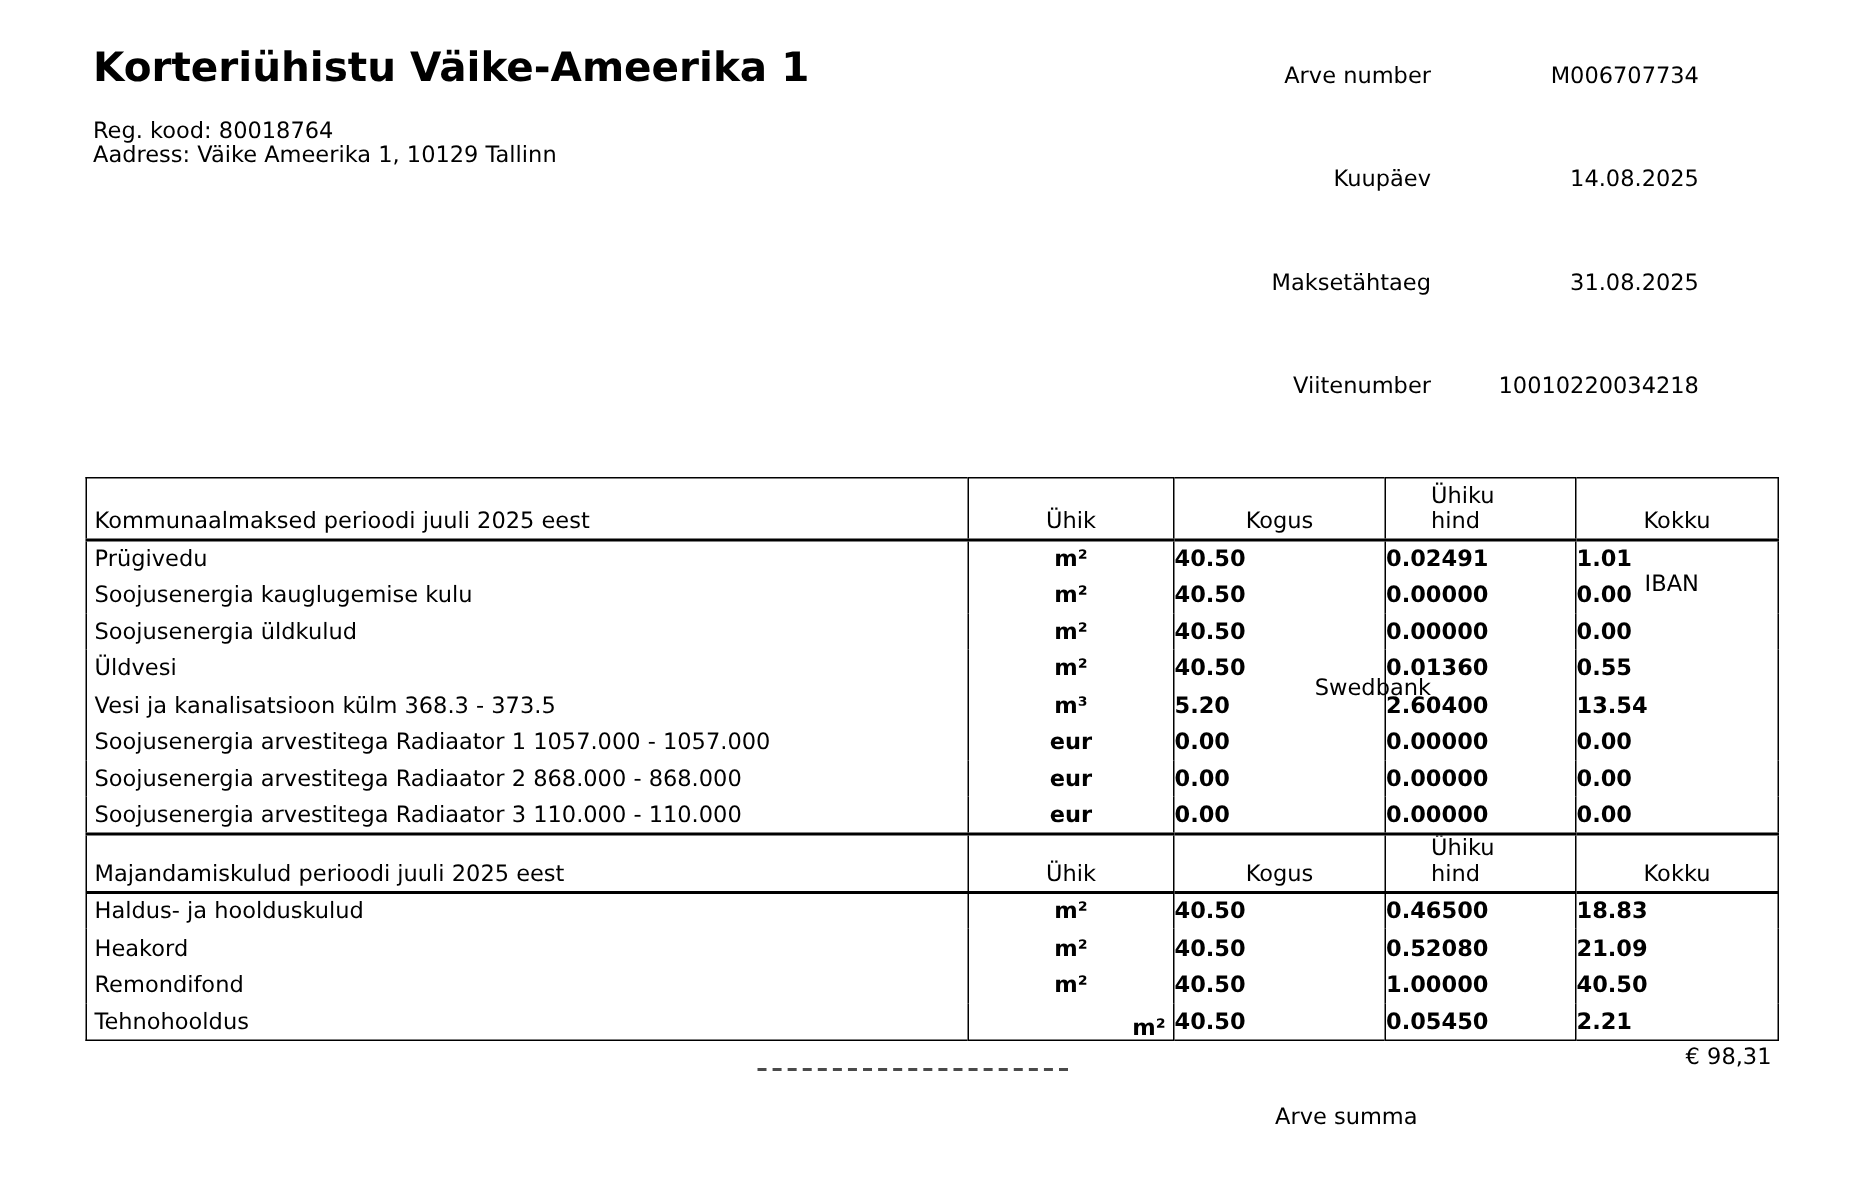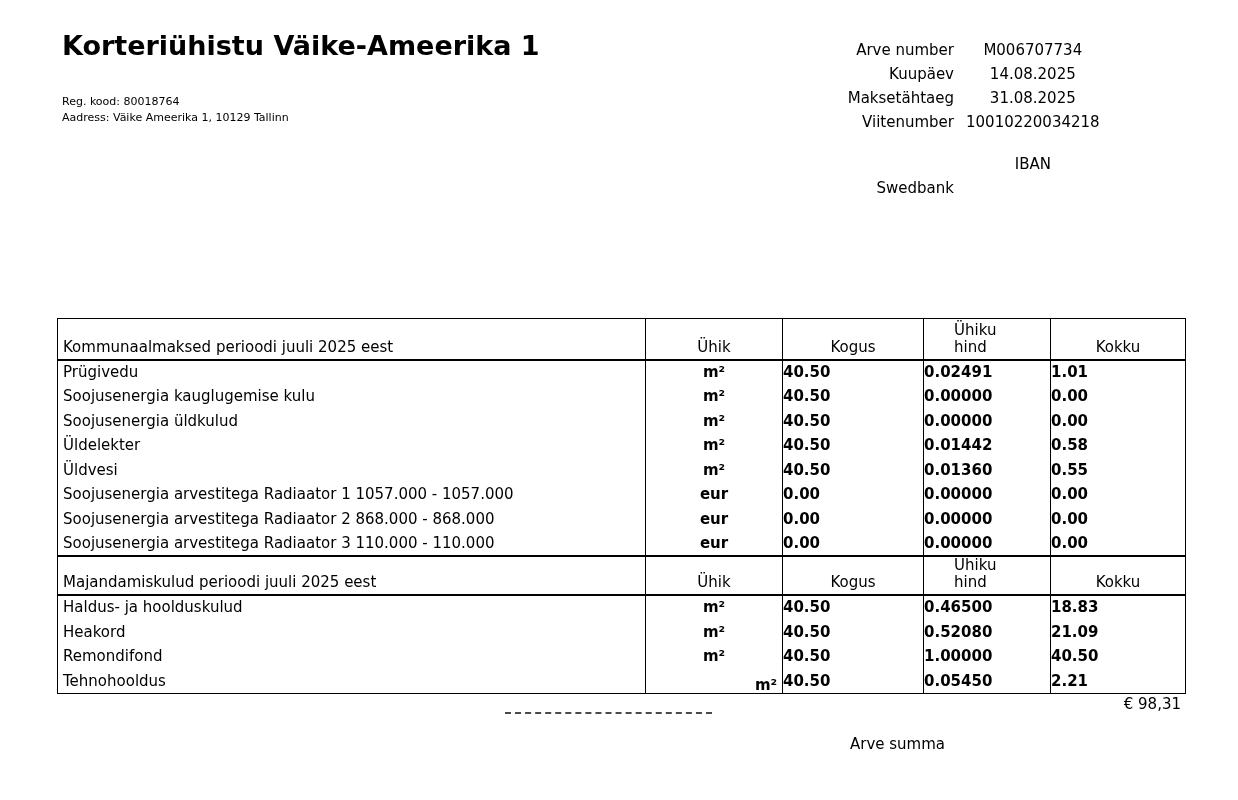--- a/index.html
+++ b/index.html
@@ -3,29 +3,29 @@
 <meta charset="utf-8">
 <style>
   html,body{margin:0;padding:0;}
   body{
     width:1238px;height:800px;background:#ffffff;color:#000;
     font-family:"DejaVu Sans","Liberation Sans",sans-serif;
     position:relative;overflow:hidden;
   }
   .company{position:absolute;left:62px;top:31px;}
   .company h1{margin:0;font-size:27px;font-weight:bold;line-height:30px;letter-spacing:0;}
-  .company .lines{margin-top:33px;font-size:11px;line-height:15.5px;}
+  .company .lines{margin-top:19px;font-size:15px;line-height:15.5px;}
 
   .meta{
     position:absolute;left:760px;top:38px;
     display:grid;grid-template-columns:194px auto;column-gap:12px;
-    font-size:15px;line-height:24px;
+    font-size:15px;line-height:24px;gap:45px;
   }
   .meta .lbl{text-align:right;}
-  .meta .val{text-align:center;}
+  .meta .val{text-align:right;}
   .meta .spacer{grid-column:1 / span 2;height:18px;}
 
   .table-wrap{position:absolute;left:57px;top:318px;width:1128px;}
   table{border-collapse:collapse;table-layout:fixed;width:1128px;font-size:15px;}
   table{border:1px solid #000;}
   td{padding:0;overflow:hidden;}
   td.b{border-left:1px solid #000;}
   tr.head td{border-bottom:2px solid #000;vertical-align:bottom;padding-bottom:3px;}
   tr.head2 td{border-top:2px solid #000;}
   tr.h1r{height:41px;}
@@ -106,32 +106,32 @@
           <td class="b num">0.00</td>
         </tr>
         <tr class="r0">
           <td class="desc">Soojusenergia üldkulud</td>
           <td class="b unit"><span>m²</span></td>
           <td class="b num">40.50</td>
           <td class="b num">0.00000</td>
           <td class="b num">0.00</td>
         </tr>
         <tr class="r0">
-          <td class="desc">Üldelekter</td>
-          <td class="b unit"><span>m²</span></td>
-          <td class="b num">40.50</td>
-          <td class="b num">0.01442</td>
-          <td class="b num">0.58</td>
-        </tr>
-        <tr class="r0">
           <td class="desc">Üldvesi</td>
           <td class="b unit"><span>m²</span></td>
           <td class="b num">40.50</td>
           <td class="b num">0.01360</td>
           <td class="b num">0.55</td>
+        </tr>
+        <tr class="r0">
+          <td class="desc">Vesi ja kanalisatsioon külm 368.3 - 373.5</td>
+          <td class="b unit"><span>m³</span></td>
+          <td class="b num">5.20</td>
+          <td class="b num">2.60400</td>
+          <td class="b num">13.54</td>
         </tr>
         <tr class="r0">
           <td class="desc">Soojusenergia arvestitega Radiaator 1 1057.000 - 1057.000</td>
           <td class="b unit"><span>eur</span></td>
           <td class="b num">0.00</td>
           <td class="b num">0.00000</td>
           <td class="b num">0.00</td>
         </tr>
         <tr class="r0">
           <td class="desc">Soojusenergia arvestitega Radiaator 2 868.000 - 868.000</td>

